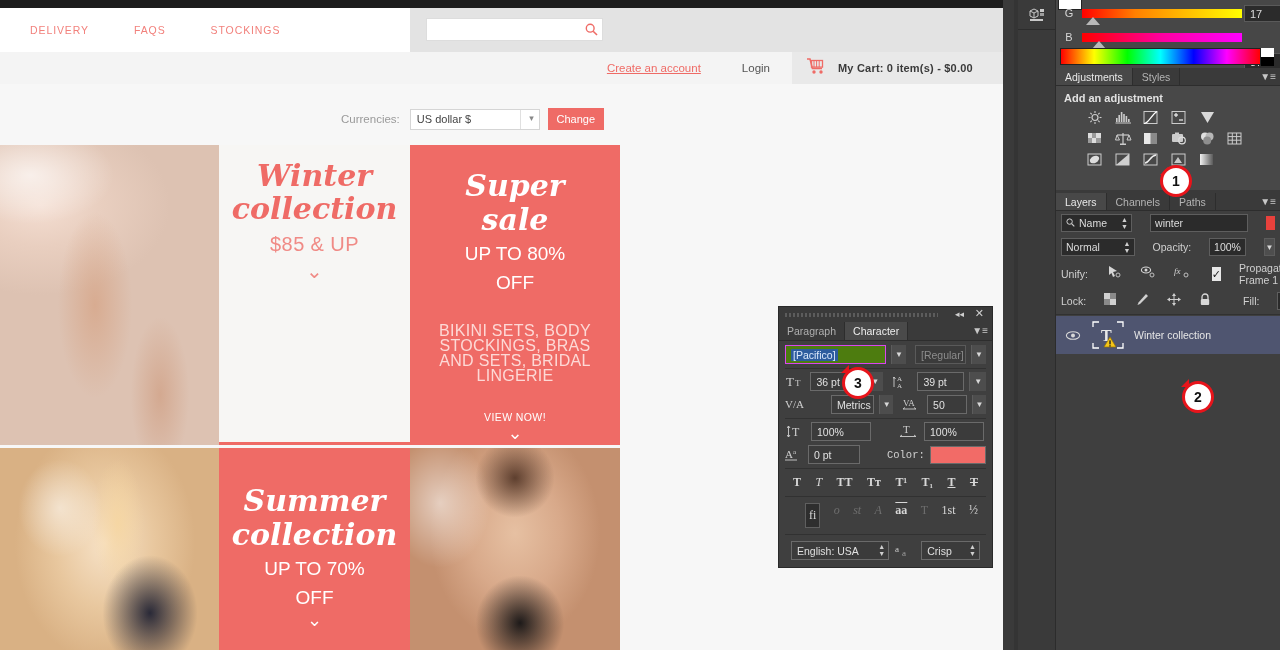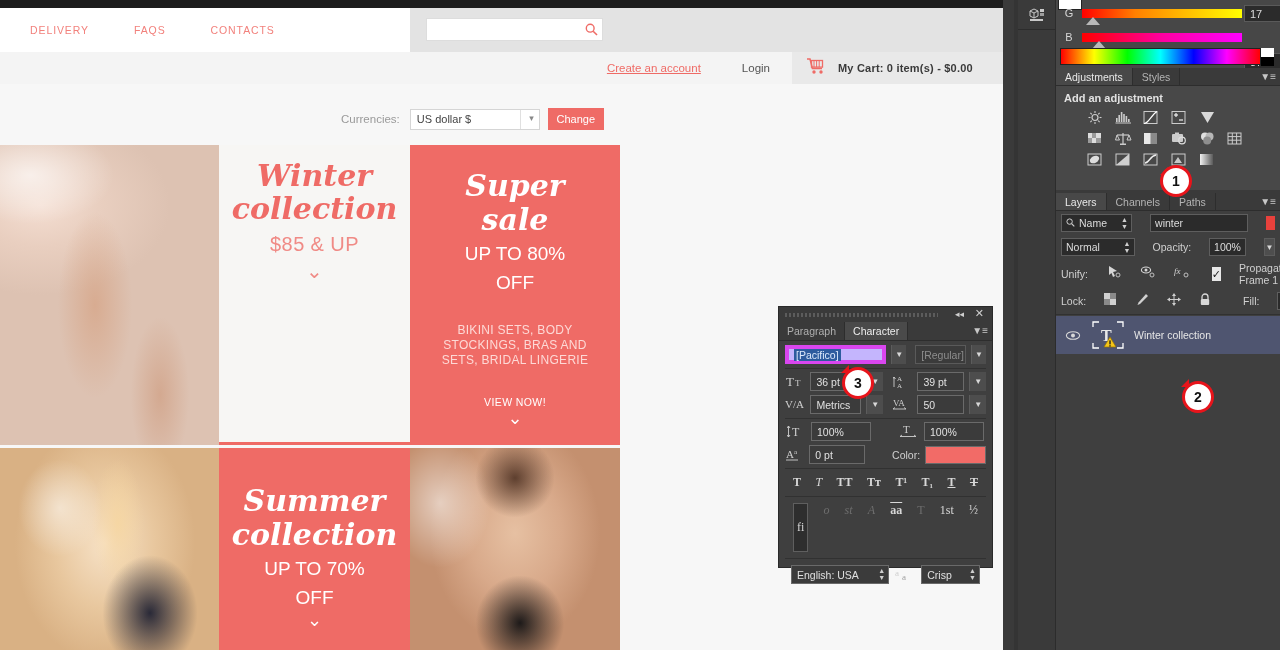--- a/index.html
+++ b/index.html
@@ -84,21 +84,21 @@
   .sub1 { color:#f08a85; font-size:20px; line-height:26px; text-align:center; margin-top:6px; letter-spacing:.4px; }
   .chev-down { color:#f08a85; font-size:20px; margin-top:8px; line-height:12px; }
 
   .card-super {
     background:#ef6b66; color:#fff; display:flex; flex-direction:column;
     align-items:center; justify-content:flex-start; padding-top:24px;
   }
   .script-w { font-family:"DejaVu Serif", serif; font-style:italic; color:#fff;
     font-size:30px; line-height:34px; text-align:center; font-weight:bold; }
   .sub-w { color:#fff; font-size:19px; line-height:25px; text-align:center; margin-top:4px; }
-  .desc-w { color:#fdd9d6; font-size:12px; line-height:15px; text-align:center; margin-top:28px; letter-spacing:.3px; width:160px; }
+  .desc-w { color:#fdd9d6; font-size:16px; line-height:15px; text-align:center; margin-top:28px; letter-spacing:.3px; width:160px; }
   .view-w { color:#fff; font-size:10.5px; letter-spacing:.4px; margin-top:28px; }
   .chev-w { color:#fff; font-size:18px; line-height:12px; margin-top:4px; }
 
   .img-blonde {
     background:
       radial-gradient(ellipse 90px 120px at 105px 95px, #f7e2c7 0%, #e8c79e 55%, #d9b184 100%),
       linear-gradient(150deg,#f6f0e9 0%,#efe2d2 35%,#d9c0a4 60%,#2a2c3a 100%);
   }
   .img-blonde:after {
     content:""; position:absolute; left:0; top:0; right:0; bottom:0;
@@ -186,32 +186,32 @@
   .cp-head .coll { position:absolute; right:28px; top:2px; color:#cfcfcf; font-size:9px; }
   .cp-head .close { position:absolute; right:8px; top:1px; color:#cfcfcf; font-size:11px; line-height:11px; }
   .cp-tabs { height:19px; background:#3a3a3a; display:flex; position:relative; border-bottom:1px solid #2d2d2d; }
   .cp-tab { padding:0 8px; display:flex; align-items:center; font-size:10.5px; color:#b0b0b0; border-right:1px solid #2d2d2d; }
   .cp-tab.active { background:#4a4a4a; color:#ededed; }
   .cp-body { padding:4px 6px; }
   .cp-row { display:flex; align-items:center; gap:5px; margin-bottom:4px; }
   .cp-ico { width:21px; height:18px; display:flex; align-items:center; justify-content:center; color:#cfcfcf; font-size:11px; }
   .cp-field { background:#3b3b3b; border:1px solid #6a6a6a; height:19px; display:flex;
       align-items:center; color:#e0e0e0; font-size:10.5px; padding-left:5px; position:relative; }
-  .cp-field.sel { border:4px solid #d946ef; background:#c4b5fd; }
+  .cp-field.sel { border:1px solid #d946ef; background:#4d7c0f; }
   .cp-field .hl { background:#2d5c9e; color:#dce9fb; padding:0 2px; }
   .cp-drop { width:17px; height:19px; background:#4d4d4d; border-left:1px solid #5c5c5c;
       display:flex; align-items:center; justify-content:center; color:#d8d8d8; font-size:8px; }
   .cp-field.dim { color:#8d8d8d; border-color:#5a5a5a; }
   .cp-hr { height:1px; background:#313131; margin:3px 0; }
   .cp-colorlbl { color:#d0d0d0; font-size:10.5px; }
   .cp-swatch { width:66px; height:18px; background:#f26b67; border:1px solid #6a6a6a; }
   .cp-style-row { display:flex; justify-content:space-between; padding:3px 8px; }
   .cp-style-row span { color:#d8d8d8; font-size:12px; font-family:"Liberation Serif", serif; }
   .cp-style-row span.off { color:#6e6e6e; }
-  .cp-style-row span.boxed { background:#2e2e2e; border:1px solid #5f5f5f; padding:16px 3px; }
+  .cp-style-row span.boxed { background:#2e2e2e; border:1px solid #5f5f5f; padding:4px 3px;margin-left:12px; }
   .cp-bottom { display:flex; align-items:center; gap:6px; padding:3px 6px; }
 
   
   .marker {
     position:absolute; width:32px; height:32px; border-radius:50%;
     background:#ffffff; border:3px solid #e8141b; color:#111;
     display:flex; align-items:center; justify-content:center;
     font-size:14px; font-weight:bold; font-family:"Liberation Sans", sans-serif; z-index:50;
   }
   .cursor-arrow { position:absolute; width:0; height:0; z-index:49;
@@ -225,21 +225,21 @@
   <div id="webpage">
     <div class="topdark"></div>
 
     <div class="hdr-white"></div>
     <div class="hdr-grey"></div>
     <div class="hdr-rest"></div>
 
     <div class="navlinks">
       <a href="#">DELIVERY</a>
       <a href="#">FAQS</a>
-      <a href="#">CONTACTS</a>
+      <a href="#">STOCKINGS</a>
     </div>
 
     <div class="searchwrap">
       <input type="text" placeholder="" style="">
       <span class="search-ico">
         <svg width="13" height="13" viewBox="0 0 13 13">
             <circle cx="5.2" cy="5.2" r="3.9" fill="none" stroke="#ef6b66" stroke-width="1.4"></circle>
             <line x1="8.2" y1="8.2" x2="12" y2="12" stroke="#ef6b66" stroke-width="1.6"></line>
           </svg>
       </span>
@@ -686,21 +686,21 @@
         </div>
         <div class="cp-drop">▼</div>
       </div>
 
       <div class="cp-row">
         <span class="cp-ico">
           <svg width="20" height="15" viewBox="0 0 20 15">
               <text x="0" y="11" font-size="11" fill="#cfcfcf" font-family="Liberation Serif, serif">V/A</text>
             </svg>
         </span>
-        <div class="cp-field" style="width:52px;">
+        <div class="cp-field" style="width:52px;margin-left:21px;">
           <span>Metrics</span>
         </div>
         <div class="cp-drop">▼</div>
         <span class="cp-ico" style="margin-left:4px;">
           <svg width="20" height="15" viewBox="0 0 20 15">
               <text x="1" y="9" font-size="9" fill="#cfcfcf" font-family="Liberation Serif, serif">VA</text>
               <path d="M1 12 H14 M1 12 L3 10.5 M14 12 L12 10.5" stroke="#cfcfcf" stroke-width="0.9" fill="none"></path>
             </svg>
         </span>
         <div class="cp-field" style="width:48px;">
@@ -736,21 +736,21 @@
         <span class="cp-ico">
           <svg width="18" height="15" viewBox="0 0 18 15">
               <text x="0" y="11" font-size="11" fill="#cfcfcf" font-family="Liberation Serif, serif">A</text>
               <text x="8" y="7" font-size="7" fill="#cfcfcf" font-family="Liberation Serif, serif">a</text>
               <line x1="0" y1="13" x2="12" y2="13" stroke="#cfcfcf" stroke-width="0.9"></line>
             </svg>
         </span>
         <div class="cp-field" style="width:60px;">
           <span>0 pt</span>
         </div>
-        <span class="cp-colorlbl" style="margin-left:22px;">Color:</span>
+        <span class="cp-colorlbl" style="margin-left:22px;font-family:Liberation Mono, monospace;">Color:</span>
         <span class="cp-swatch"></span>
       </div>
 
       <div class="cp-hr"></div>
 
       <div class="cp-style-row">
         <span style="font-weight:bold;">T</span>
         <span style="font-style:italic;">T</span>
         <span style="font-weight:bold;">TT</span>
         <span style="font-weight:bold;">Tт</span>

